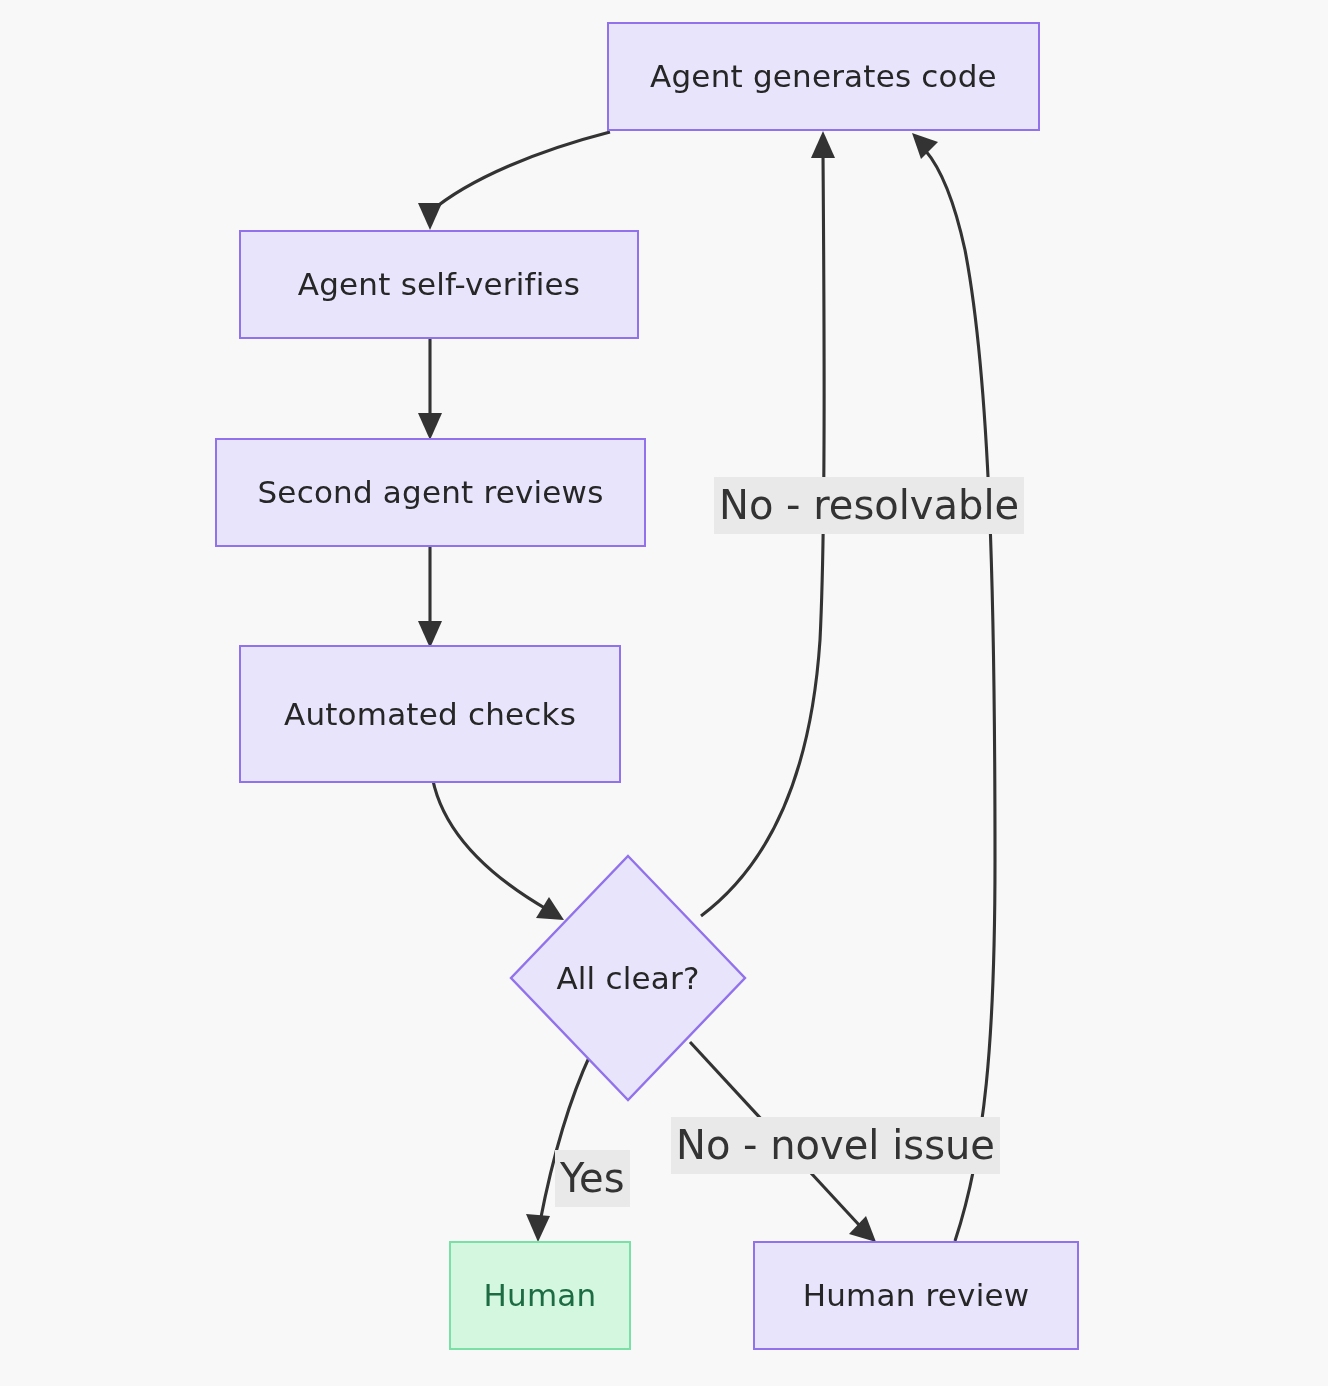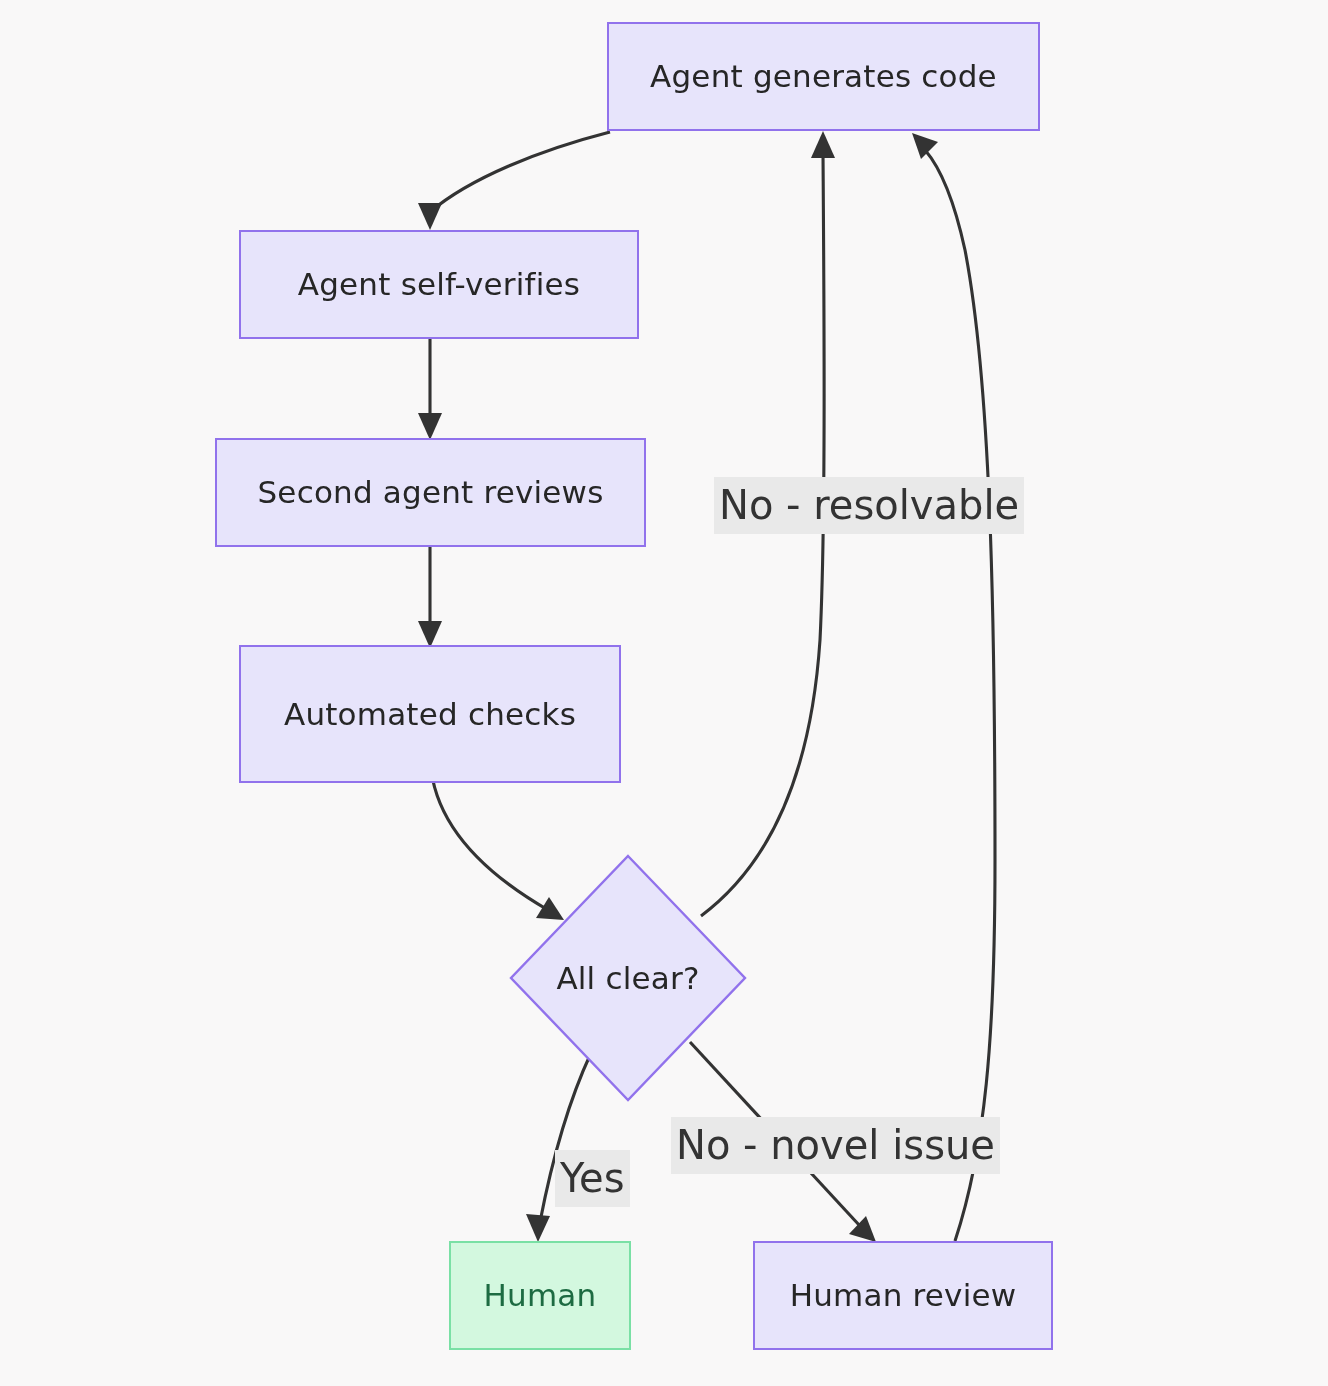--- a/index.html
+++ b/index.html
@@ -175,21 +175,21 @@
     <svg class="diamond-shape" viewBox="0 0 240 250" preserveAspectRatio="none">
       <polygon points="120,3 237,125 120,247 3,125"></polygon>
     </svg>
     <span class="node-label">All clear?</span>
   </div>
 
   <div class="node node-ship" style="left:449px; top:1241px; width:182px; height:109px;">
     <span class="node-label">Human</span>
   </div>
 
-  <div class="node node-proc" style="left:753px; top:1241px; width:300px; height:109px;">
+  <div class="node node-proc" style="left:753px; top:1241px; width:326px; height:109px;">
     <span class="node-label">Human review</span>
   </div>
 
   <div class="edge-label" style="left:714px; top:477px;">No - resolvable</div>
 
   <div class="edge-label" style="left:671px; top:1117px;">No - novel issue</div>
 
   <div class="edge-label" style="left:516px; top:1150px;margin-left:39px;">Yes</div>
 
 </div>

